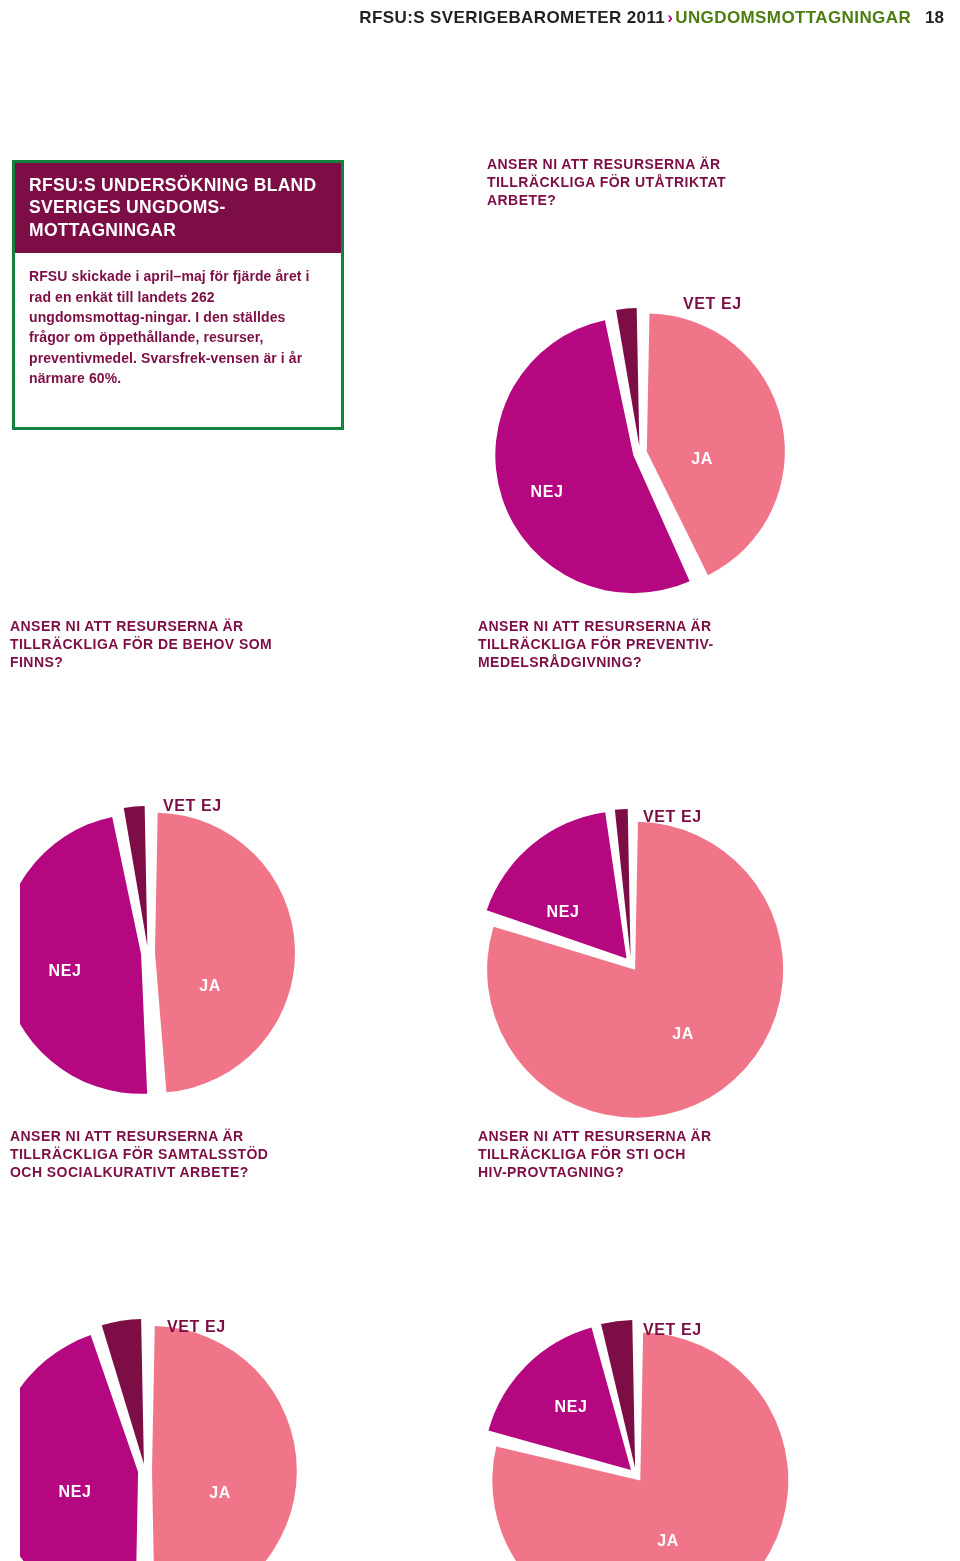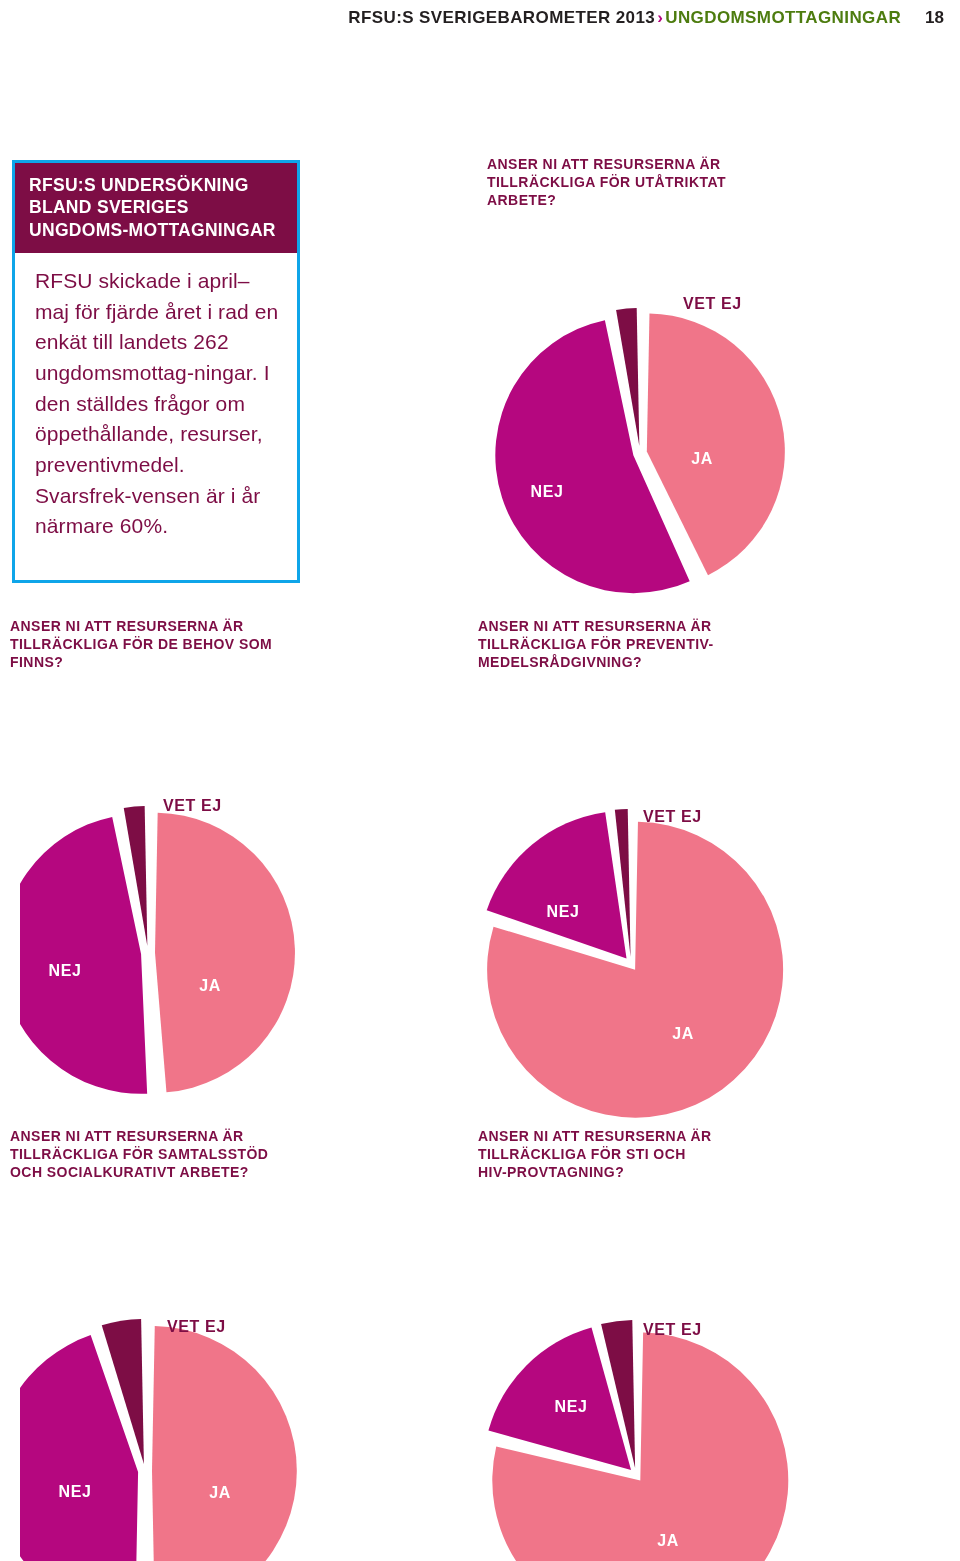--- a/index.html
+++ b/index.html
@@ -33,51 +33,50 @@
     color: #b5077f;
     font-weight: bold;
     padding: 0 2px;
   }
   .page-header .hdr-accent {
     color: #4d7c0f;
   }
   .page-header .hdr-pageno {
     color: #231f20;
     font-weight: bold;
-    margin-left: 24px;
+    margin-left: 14px;
     letter-spacing: 0;
   }
 
   
   .info-box {
     position: absolute;
     left: 12px;
     top: 160px;
-    width: 288px;
-    border: 3px solid #0ea5e9;
+    width: 332px;
+    border: 3px solid #15803d;
     box-sizing: border-box;
     background: #ffffff;
   }
   .info-box-header {
     background: #7d0d45;
     color: #ffffff;
     font-size: 17.5px;
     font-weight: bold;
     line-height: 1.28;
     letter-spacing: 0.3px;
     padding: 11px 14px 12px 14px;
   }
   .info-box-body {
     color: #7d0d45;
-    font-size: 21px;
-    font-weight: normal;
+    font-size: 14px;
+    font-weight: bold;
     line-height: 1.46;
     padding: 13px 14px 38px 14px;
     letter-spacing: 0.1px;
-    margin-left: 6px;
   }
 
   
   .chart-block {
     position: absolute;
   }
   .chart-title {
     color: #7d0d45;
     font-size: 14px;
     font-weight: bold;
@@ -105,21 +104,21 @@
   #chart-1 { left: 487px; top: 155px; width: 420px; }
   #chart-2 { left: 10px;  top: 617px; width: 430px; }
   #chart-3 { left: 478px; top: 617px; width: 450px; }
   #chart-4 { left: 10px;  top: 1127px; width: 430px; }
   #chart-5 { left: 478px; top: 1127px; width: 450px; }
 </style>
 </head>
 <body>
 
 <div class="page-header">
-  <span>RFSU:S SVERIGEBAROMETER 2013</span><span class="hdr-sep">›</span><span class="hdr-accent">UNGDOMSMOTTAGNINGAR</span><span class="hdr-pageno">18</span>
+  <span>RFSU:S SVERIGEBAROMETER 2011</span><span class="hdr-sep">›</span><span class="hdr-accent">UNGDOMSMOTTAGNINGAR</span><span class="hdr-pageno">18</span>
 </div>
 
 <div class="info-box">
   <div class="info-box-header">RFSU:S UNDERSÖKNING BLAND SVERIGES UNGDOMS-MOTTAGNINGAR</div>
   <div class="info-box-body">RFSU skickade i april–maj för fjärde året i rad en enkät till landets 262 ungdomsmottag-ningar. I den ställdes frågor om öppethållande, resurser, preventivmedel. Svarsfrek-vensen är i år närmare 60%.</div>
 </div>
 
 <div class="chart-block" id="chart-1">
   <div class="chart-title">ANSER NI ATT RESURSERNA ÄR
 TILLRÄCKLIGA FÖR UTÅTRIKTAT

